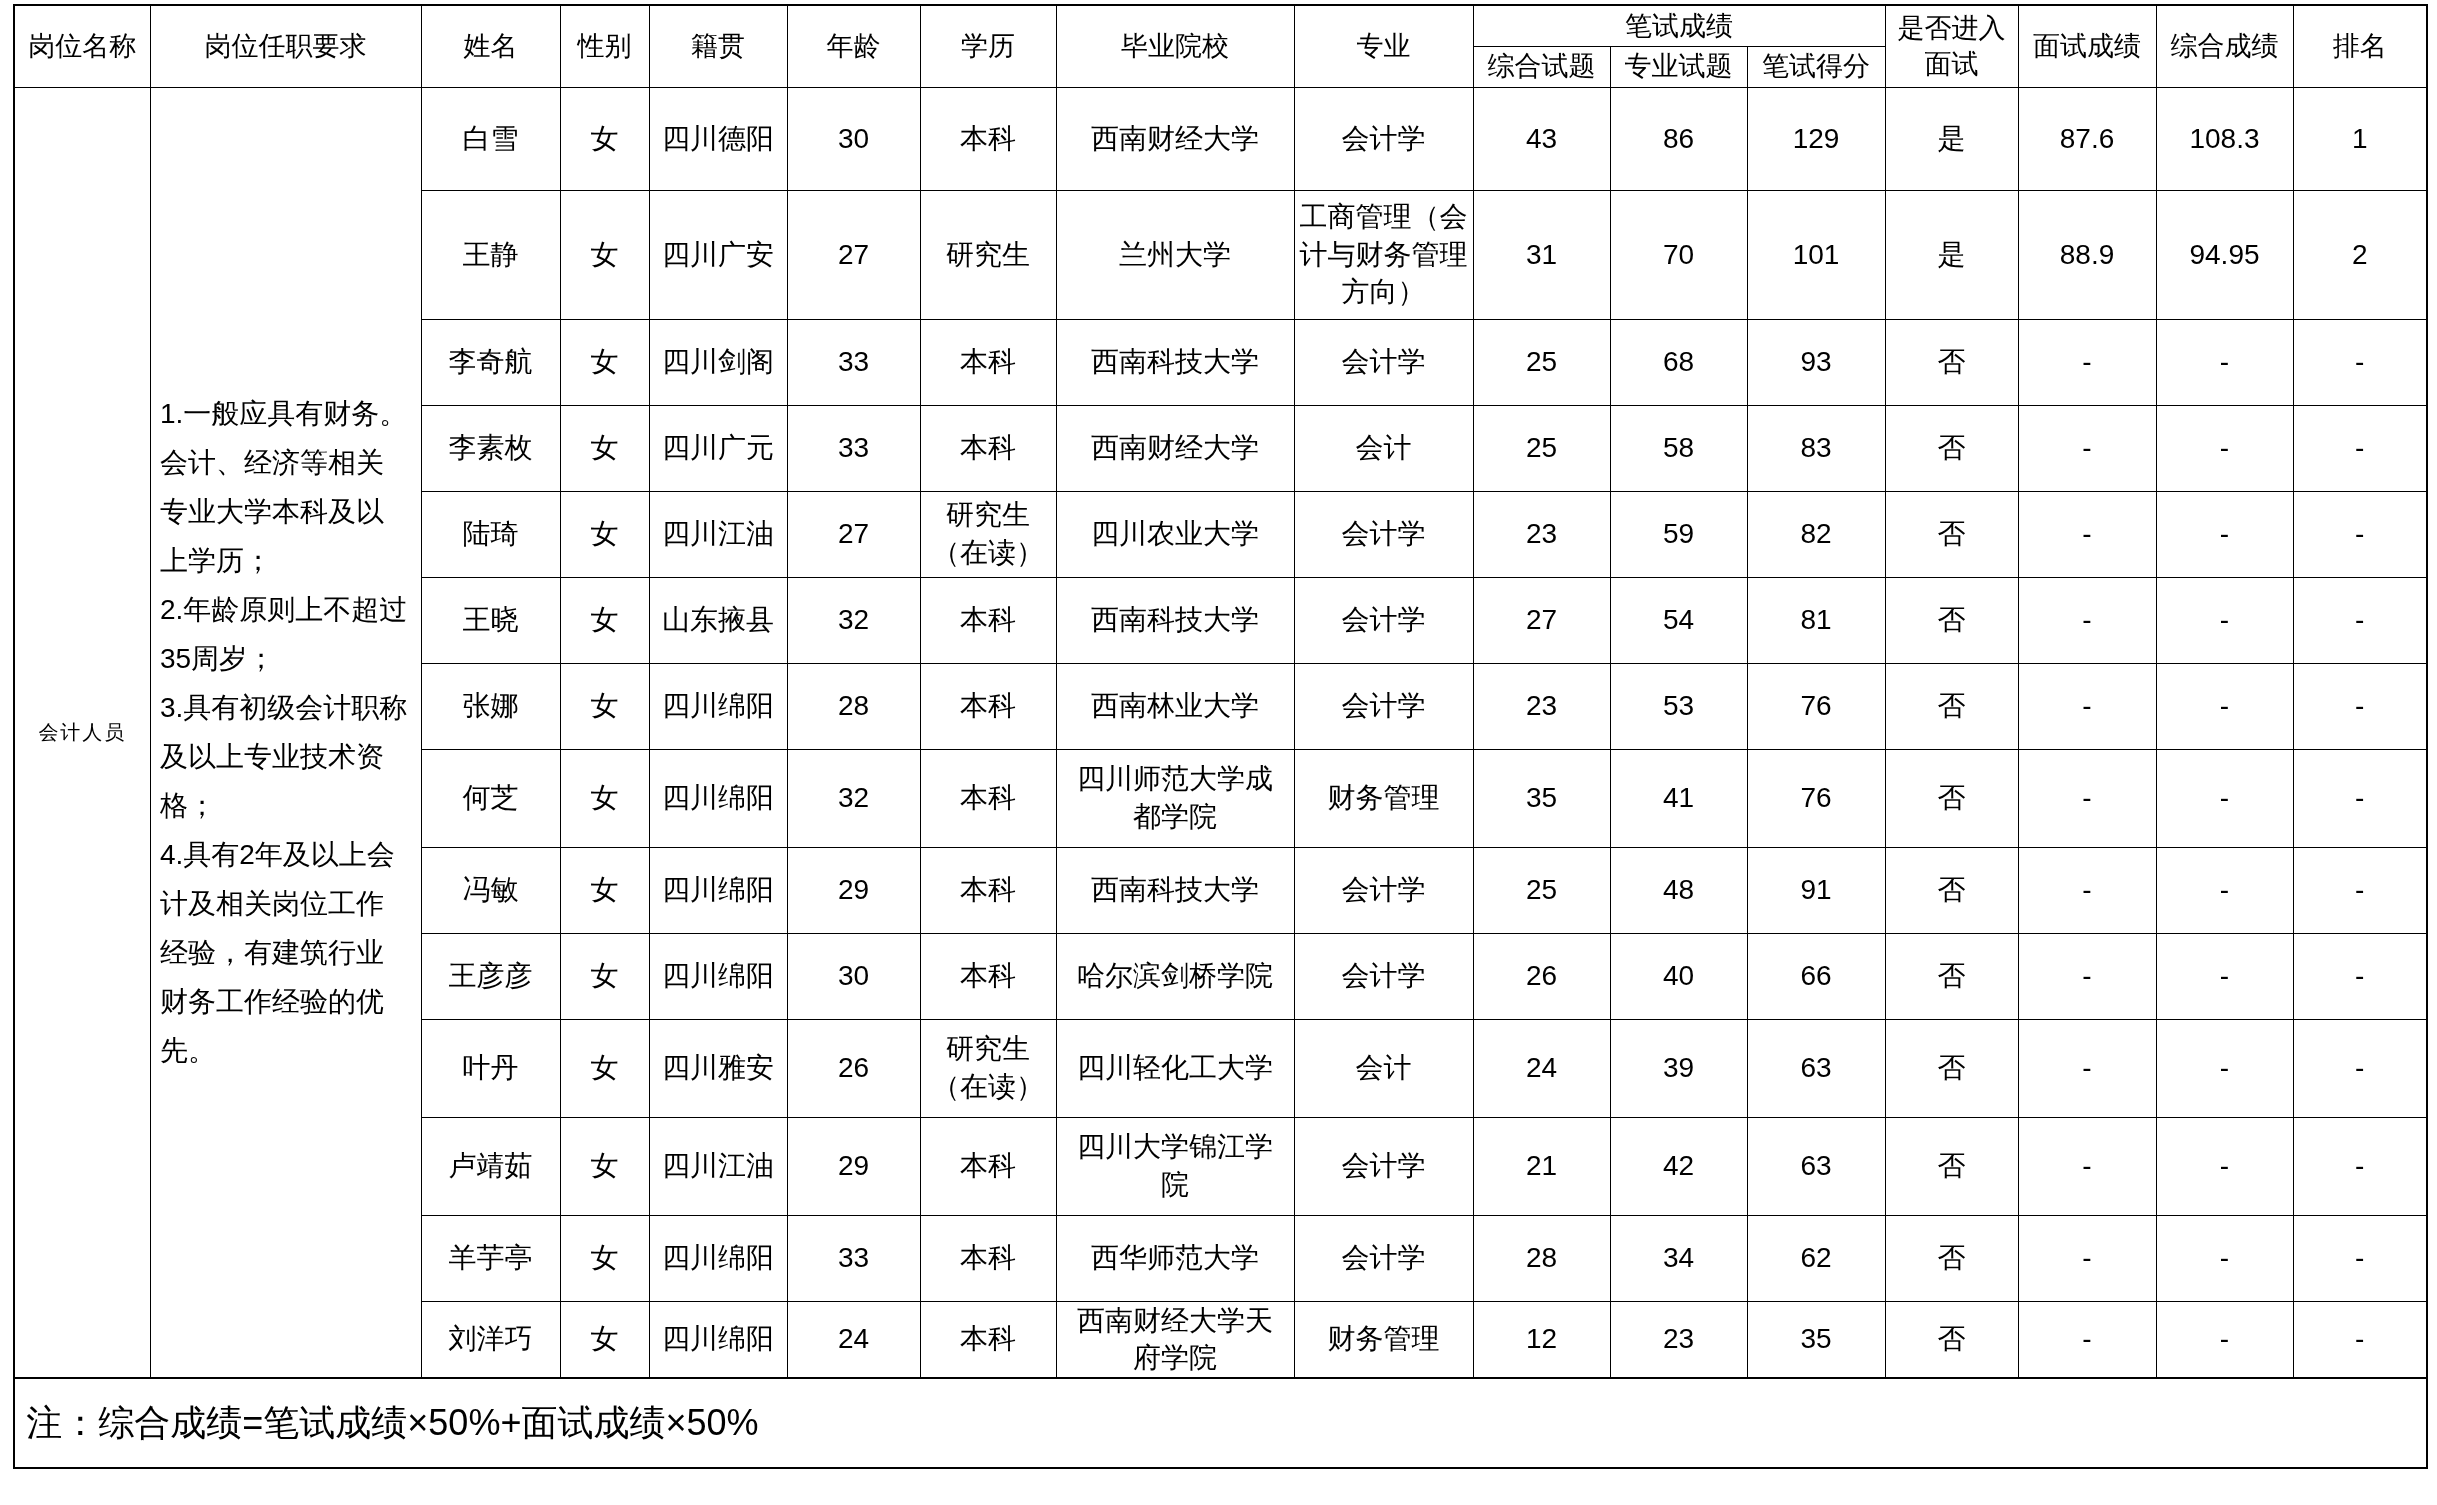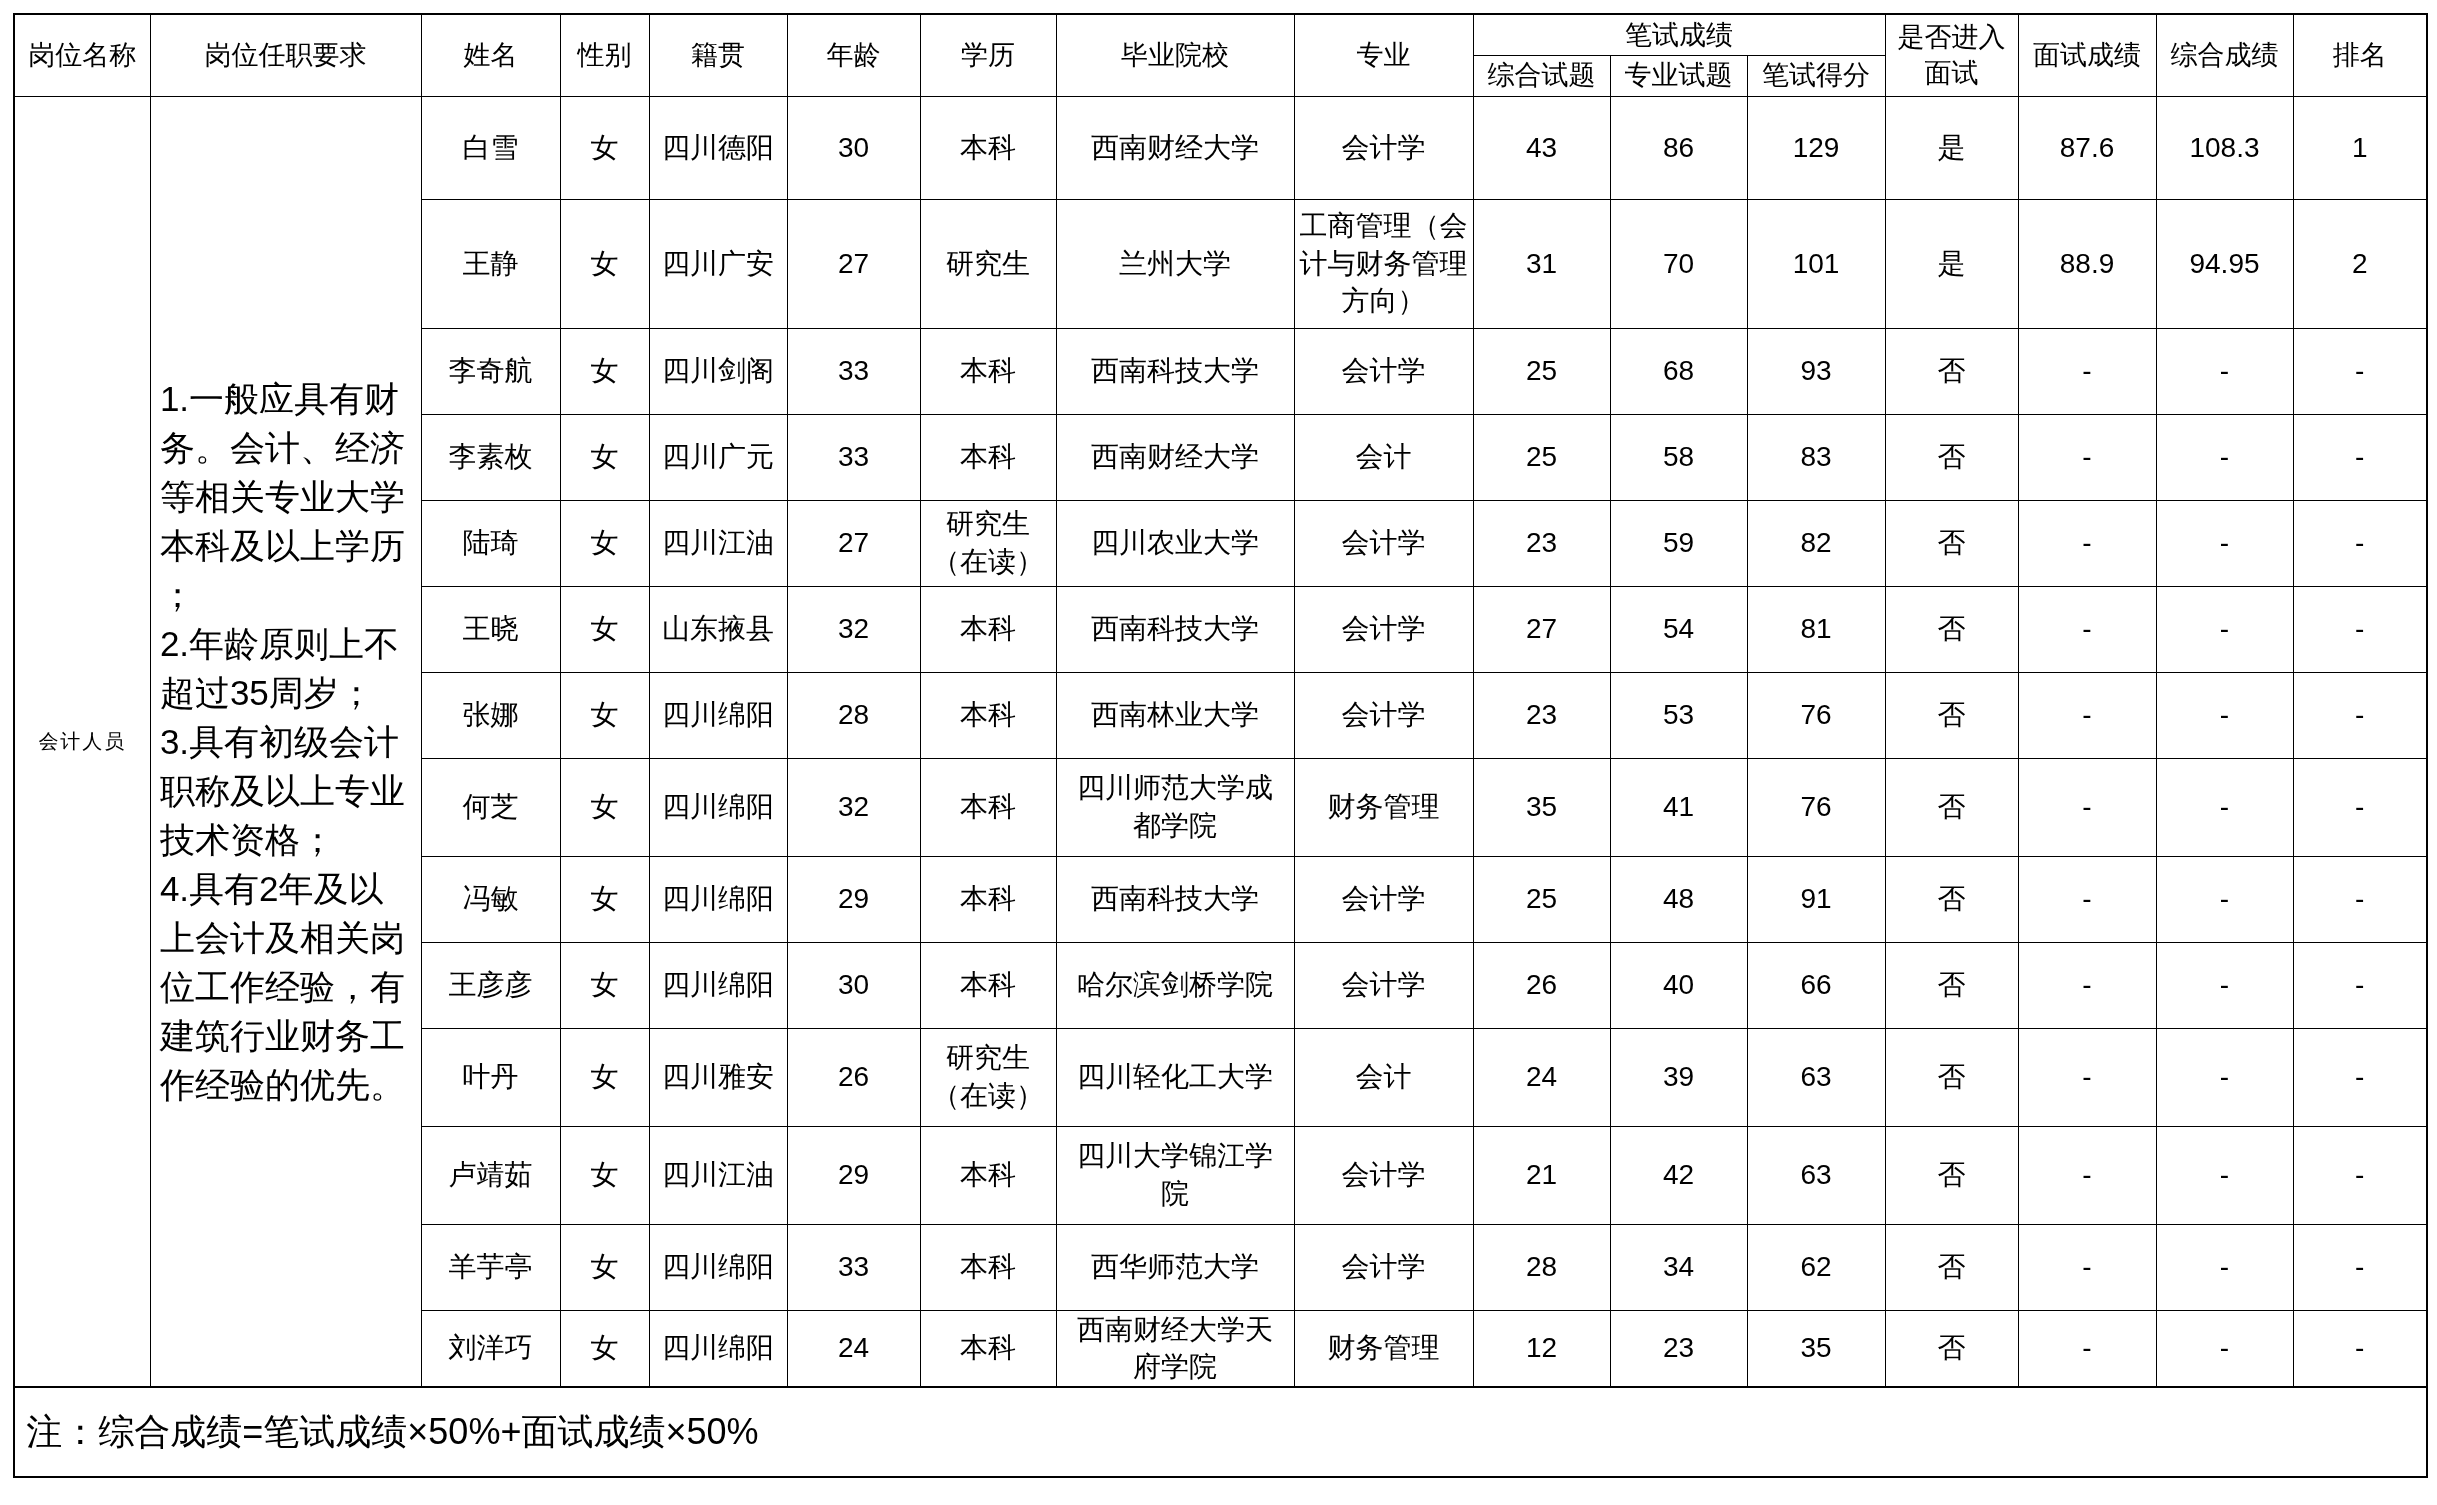--- a/index.html
+++ b/index.html
@@ -1,23 +1,23 @@
 <!DOCTYPE html>
 <html style="font-size:15px"><head>
 <meta charset="utf-8">
 <style>
   html,body{margin:0;padding:0;background:#fff;width:2438px;height:1505px;overflow:hidden;}
   body{font-family:"Liberation Sans","DejaVu Sans",sans-serif;color:#000;}
-  table{border-collapse:collapse;table-layout:fixed;margin:13px 0 0 13px;width:2412px;border:2.8px solid #000;}
+  table{border-collapse:collapse;table-layout:fixed;margin:4px 0 0 13px;width:2412px;border:2.8px solid #000;}
   th,td{border:1.9px solid #000;text-align:center;vertical-align:middle;font-weight:normal;
         font-size:28px;line-height:1.35;padding:0 5.6px;box-sizing:border-box;overflow:hidden;word-break:break-word;}
   thead th{font-size:27px;}
   thead tr{height:41px;}
   td.cell-position{font-size:20px;letter-spacing:1.9px;}
-  td.cell-requirements{text-align:left;font-size:35px;line-height:49px;padding:0 9.4px;line-break:anywhere;}
+  td.cell-requirements{text-align:left;font-size:28px;line-height:49px;padding:0 9.4px;line-break:anywhere;}
   .col-school{padding:0 9.4px;}
   .col-major{padding:0 3.8px;}
   tfoot td{text-align:left;font-size:36px;padding:0 11.3px;border-top:2.8px solid #000;}
   tfoot tr{height:90px;}
 </style>
 </head>
 <body>
 
 <table>
   <colgroup>

